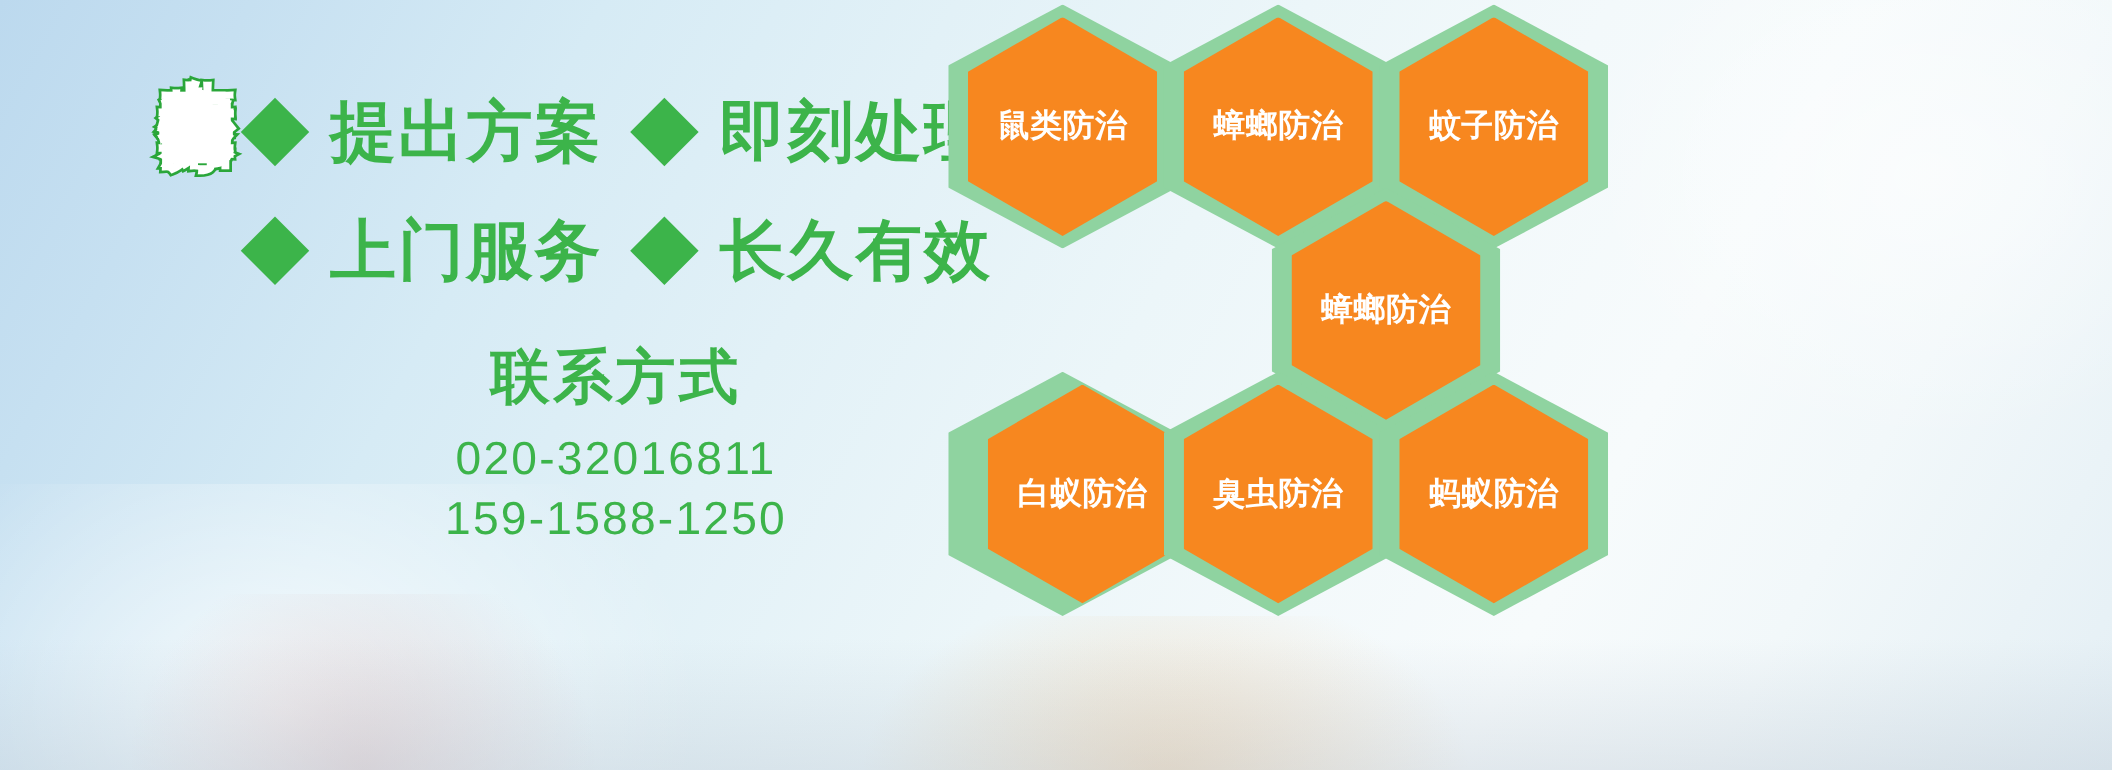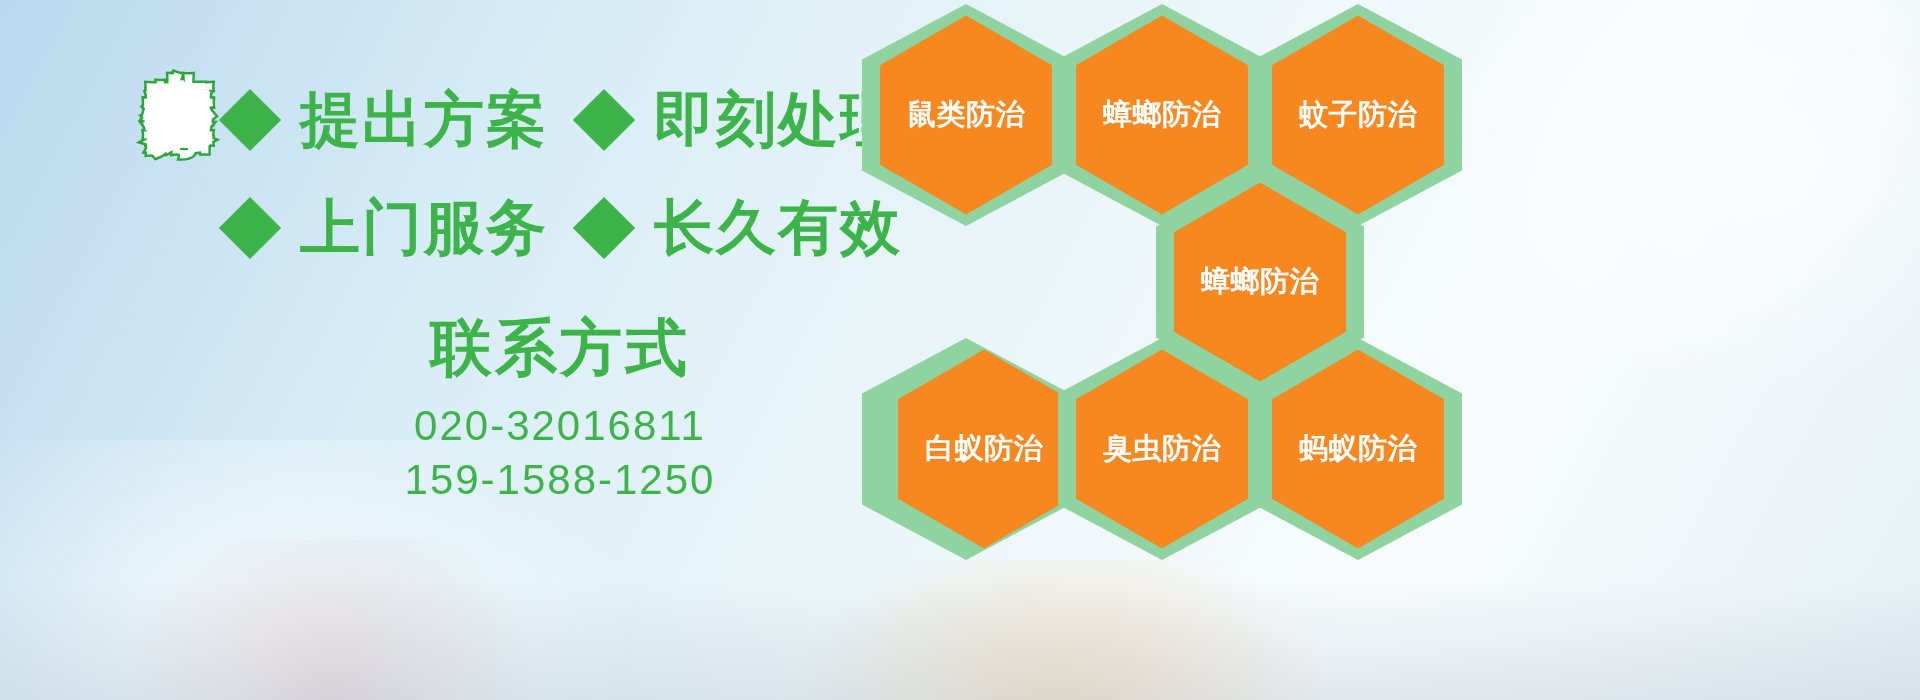--- a/index.html
+++ b/index.html
@@ -109,21 +109,21 @@
   
   #contact-block {
     position: absolute;
     left: 300px;
     top: 312px;
     width: 520px;
     text-align: center;
     color: #3cb44a;
   }
   #contact-title {
-    font-size: 62px;
+    font-size: 54px;
     font-weight: 700;
     letter-spacing: 3px;
     line-height: 1.15;
   }
   .phone-line {
     font-size: 42px;
     font-weight: 400;
     letter-spacing: 2px;
     line-height: 1.28;
   }

